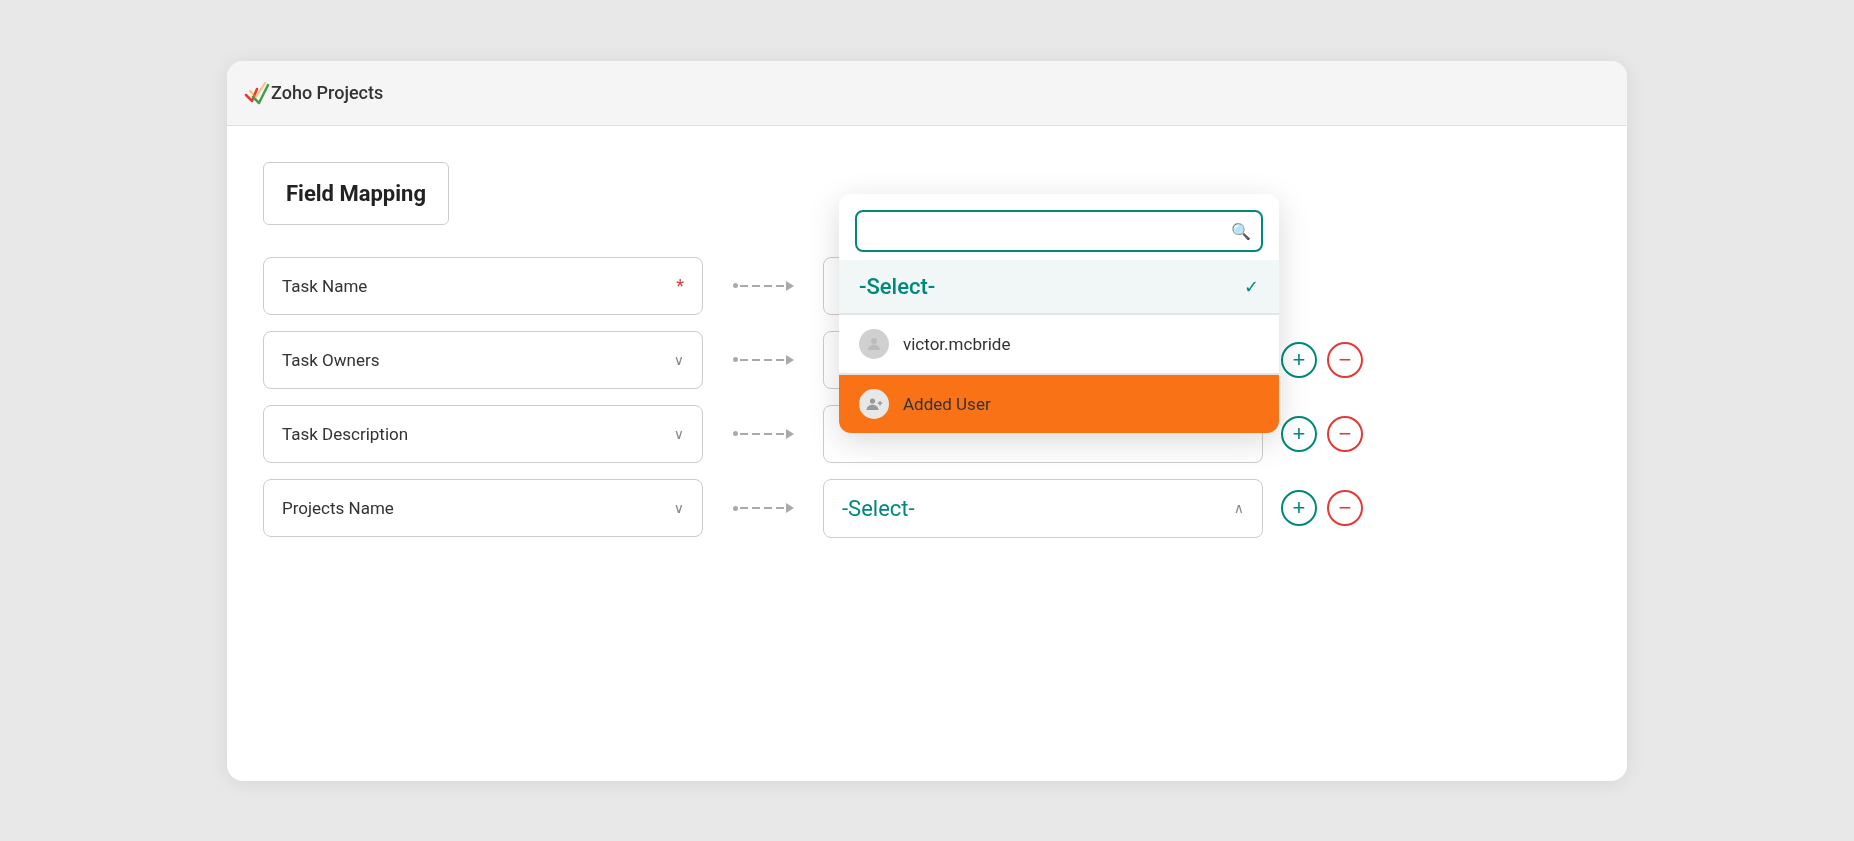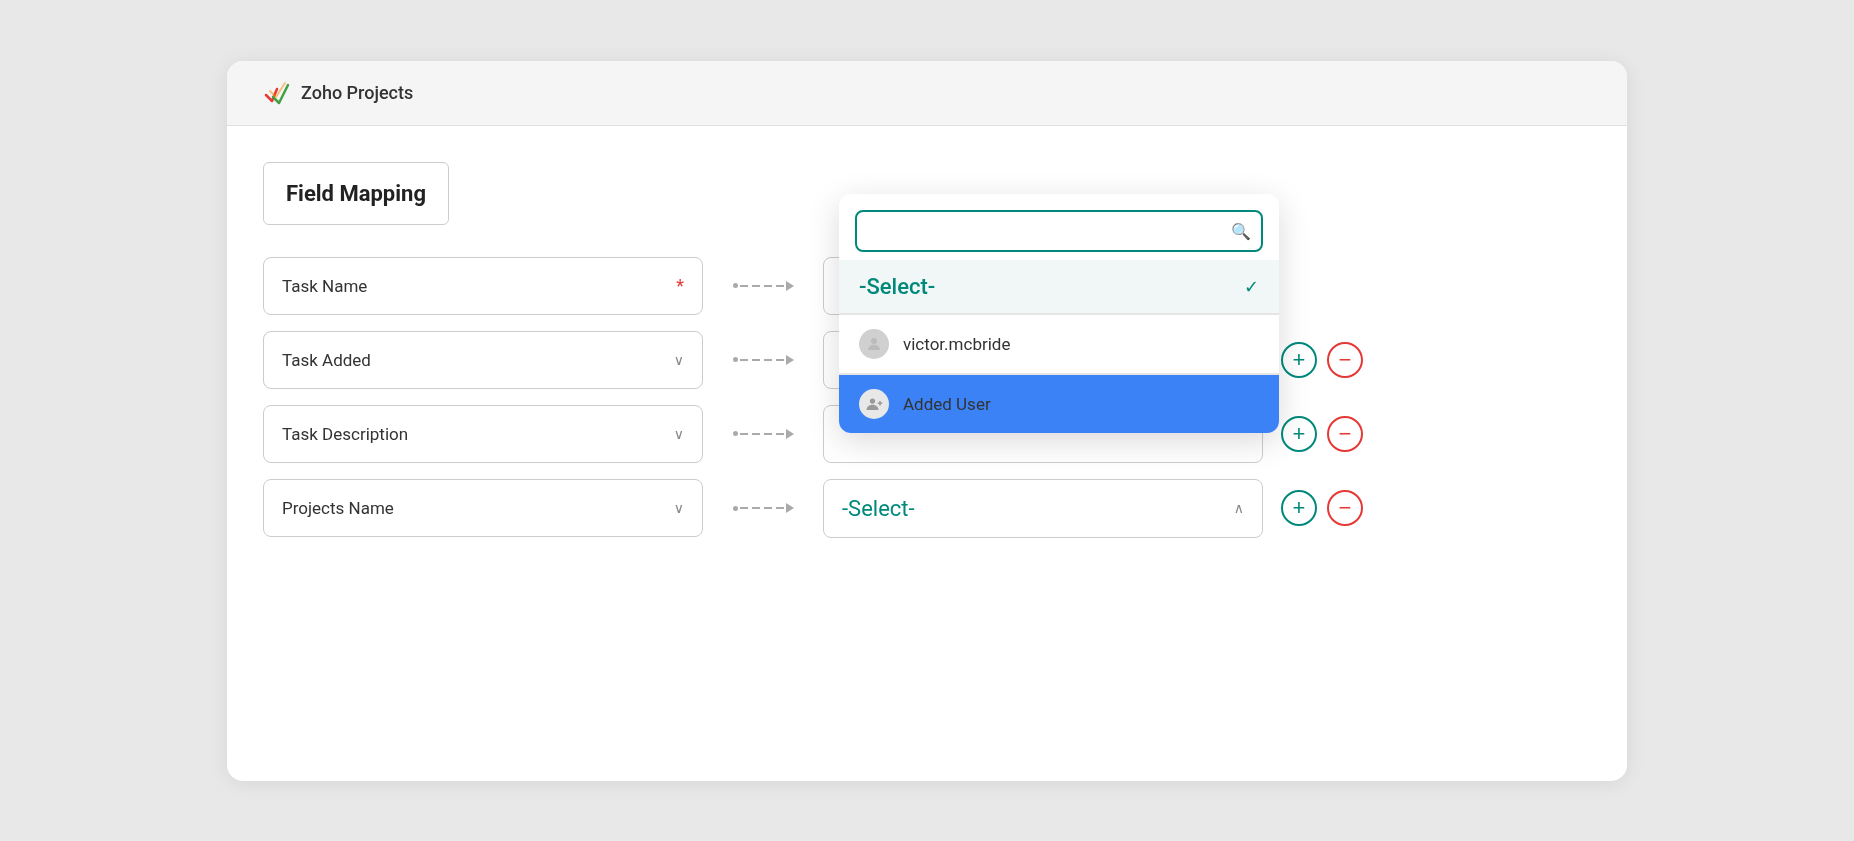--- a/index.html
+++ b/index.html
@@ -16,24 +16,23 @@
       background: #fff;
       border-radius: 16px;
       width: 1400px;
       min-height: 720px;
       overflow: hidden;
       box-shadow: 0 2px 20px rgba(0,0,0,0.08);
       position: relative;
     }
     .top-bar {
       background: #f5f5f5;
-      padding: 18px 36px;
-      display: flex;
-      align-items: center;
-      gap: 10px;
+      padding: 18px 16px;
+      display: flex;
+      align-items: center;
       border-bottom: 1px solid #e0e0e0;
     }
     .logo-icon {
       width: 28px;
       height: 28px;
     }
     .top-bar-title {
       font-size: 18px;
       color: #333;
       font-weight: 500;
@@ -220,21 +219,21 @@
     .dropdown-item.selected .item-label {
       color: #00897b;
       font-weight: 500;
     }
     .select-check {
       margin-left: auto;
       color: #00897b;
       font-size: 18px;
     }
     .dropdown-item.highlighted {
-      background: #3b82f6;
+      background: #f97316;
     }
     .avatar-icon {
       width: 30px;
       height: 30px;
       border-radius: 50%;
       background: #d0d0d0;
       display: flex;
       align-items: center;
       justify-content: center;
       color: #888;
@@ -295,21 +294,21 @@
             </div>
             <div class="arrow-head"></div>
           </div>
         </div>
         <div class="right-field" style="width:440px; max-width:440px; color:#aaa;">
         </div>
       </div>
 
       <div class="mapping-row">
         <div class="left-field">
-          <span>Task Added</span>
+          <span>Task Owners</span>
           <span class="chevron-icon">∨</span>
         </div>
         <div class="arrow-connector">
           <div class="dashed-arrow">
             <div class="dot"></div>
             <div class="dashes">
               <div class="dash"></div>
               <div class="dash"></div>
               <div class="dash"></div>
               <div class="dash"></div>

